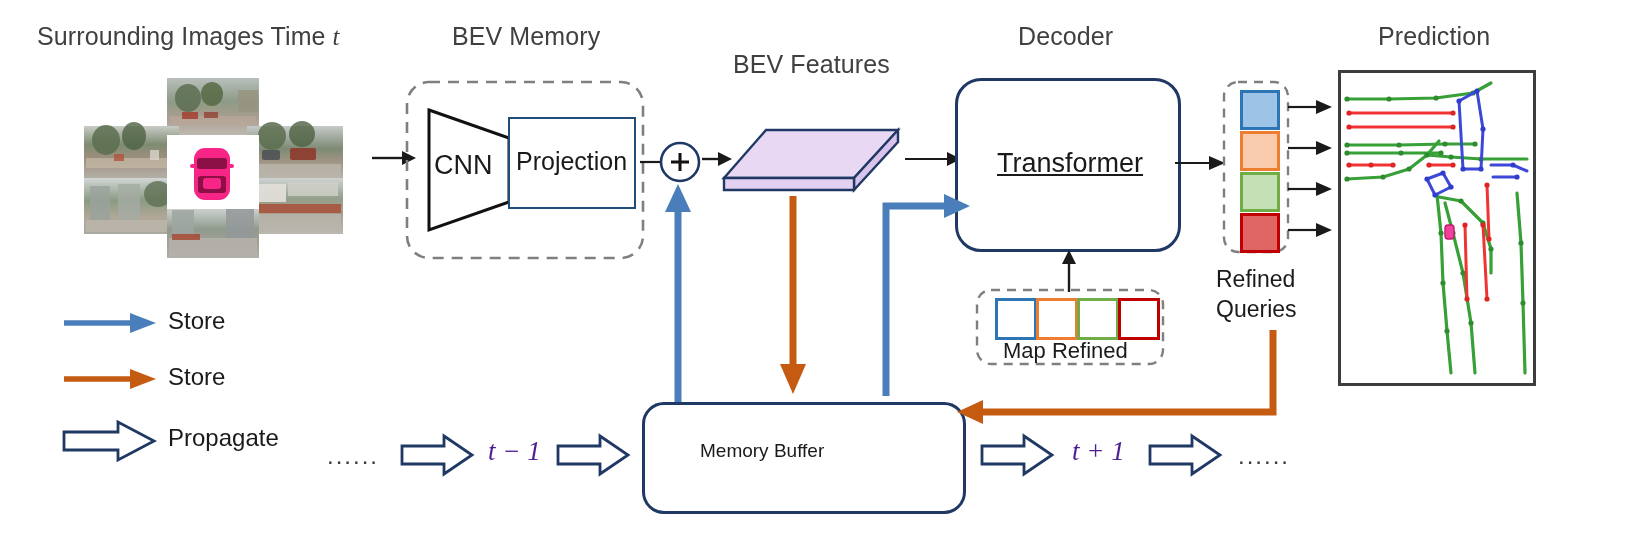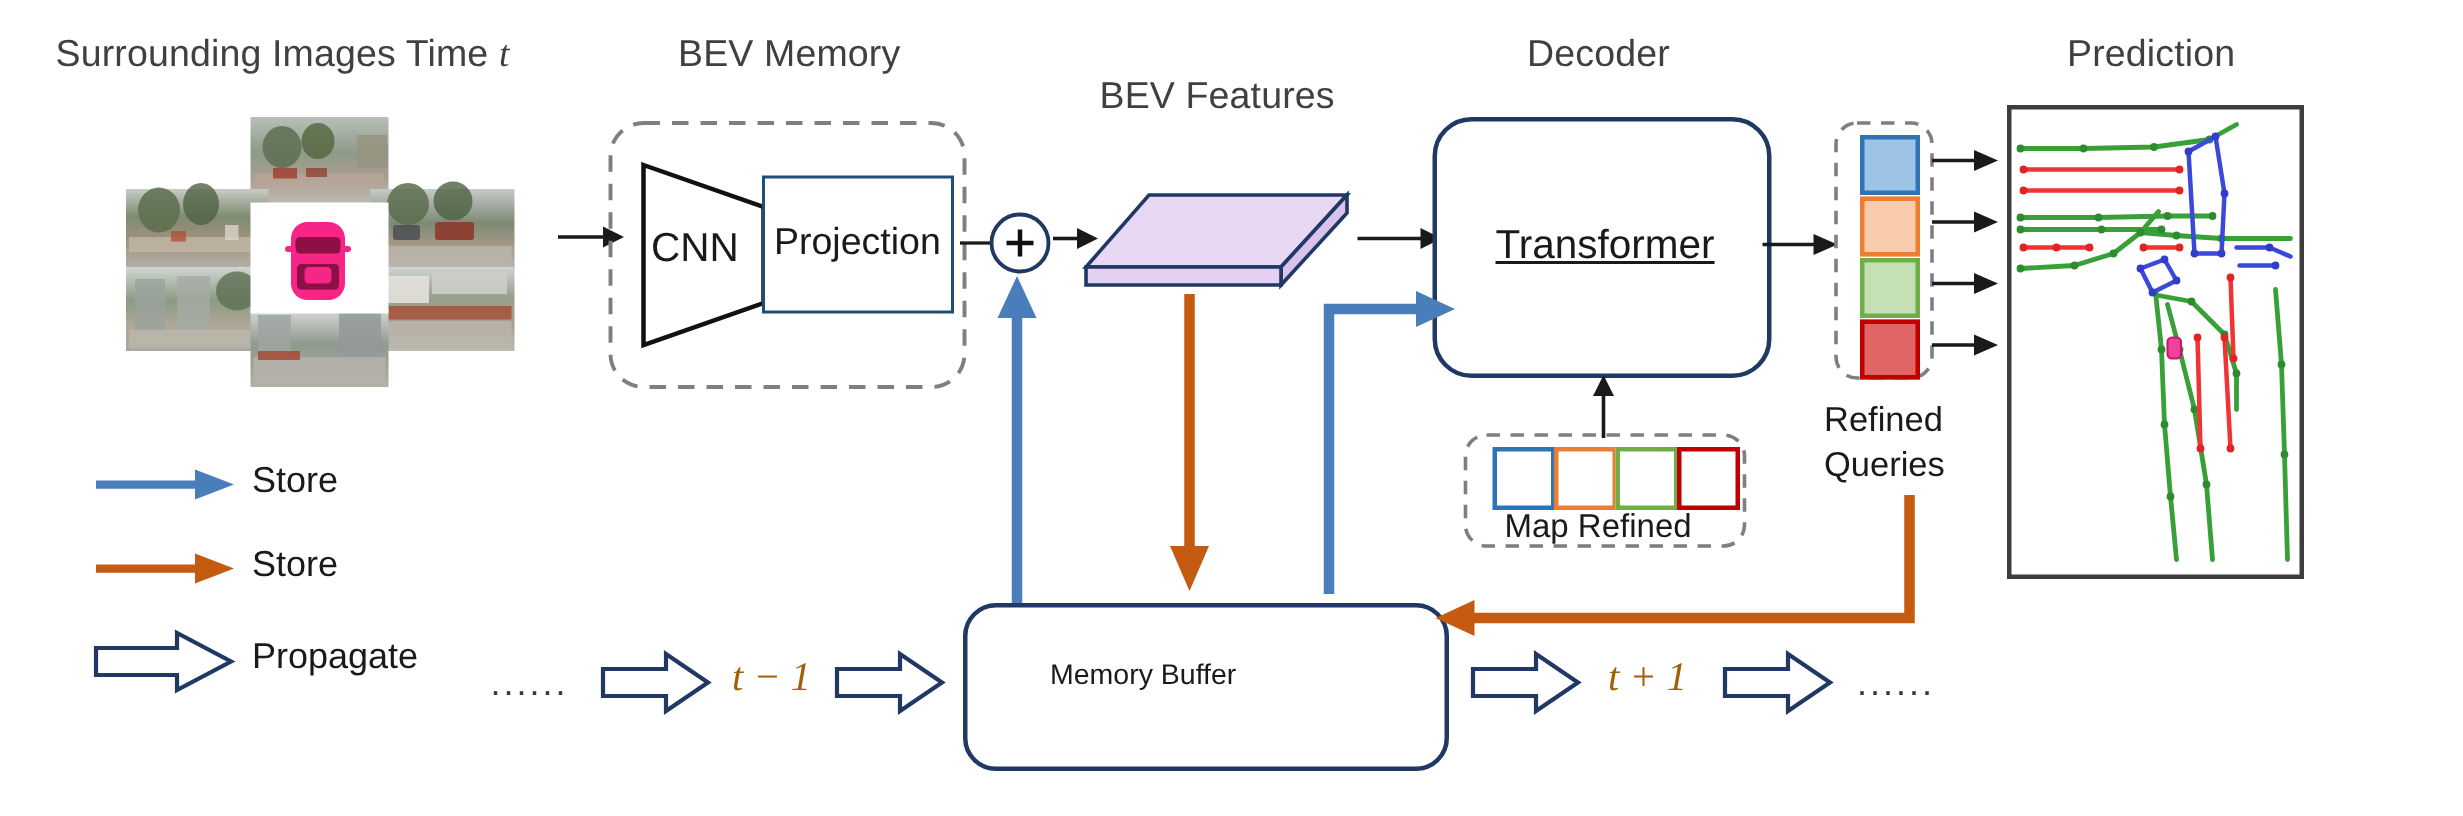--- a/index.html
+++ b/index.html
@@ -2,21 +2,21 @@
 <html><head>
 <meta charset="utf-8">
 <style>
   html,body{margin:0;padding:0;background:#ffffff;}
   body{width:1642px;height:544px;position:relative;overflow:hidden;
        font-family:"Liberation Sans","DejaVu Sans",sans-serif;color:#1a1a1a;}
   .abs{position:absolute;}
   .ttl{font-size:25px;color:#404040;white-space:nowrap;letter-spacing:.1px;}
   .ital{font-style:italic;font-family:"Liberation Serif","DejaVu Serif",serif;}
   .lbl{font-size:24px;color:#1a1a1a;white-space:nowrap;}
-  .mth{font-family:"Liberation Serif","DejaVu Serif",serif;font-size:27px;font-style:italic;color:#a16207;white-space:nowrap;}
+  .mth{font-family:"Liberation Serif","DejaVu Serif",serif;font-size:27px;font-style:italic;color:#4c1d95;white-space:nowrap;}
   .dots{font-size:24px;color:#3a3a3a;letter-spacing:2px;white-space:nowrap;}
   svg{display:block;overflow:visible;}
 </style>
 </head>
 <body>
 
 <div class="abs ttl" style="left:37px;top:22px;"><span>Surrounding Images Time </span><span class="ital">t</span></div>
 <div class="abs ttl" style="left:452px;top:22px;">BEV Memory</div>
 <div class="abs ttl" style="left:733px;top:22px;margin-top:28px;">BEV Features</div>
 <div class="abs ttl" style="left:1018px;top:22px;">Decoder</div>

